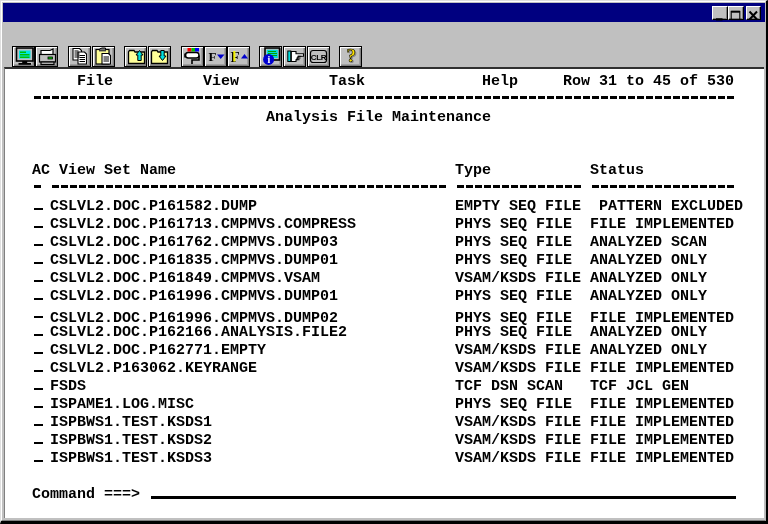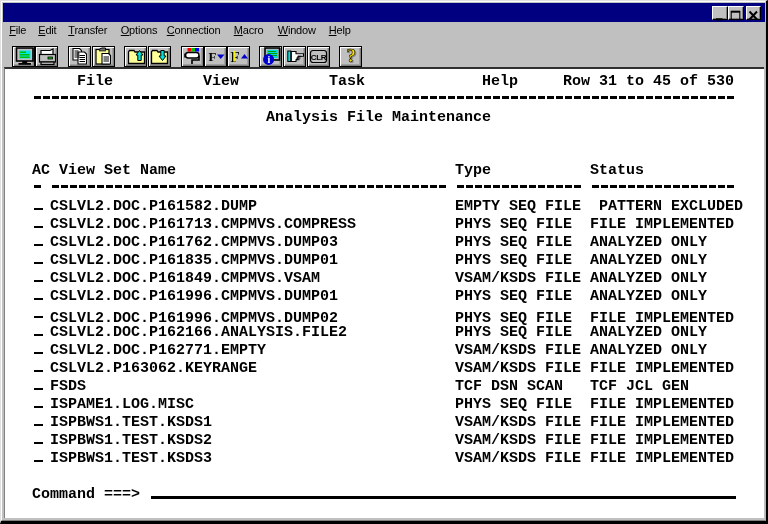--- a/index.html
+++ b/index.html
@@ -40,30 +40,20 @@
  <div class="tbtn" style="left:709.3px;"><svg width="13" height="11" viewBox="0 0 13 11">
           <rect x="3" y="8.3" width="6.5" height="2.2" fill="#000"></rect>
         </svg></div>
  <div class="tbtn" style="left:725.2px;"><svg width="13" height="11" viewBox="0 0 13 11">
           <rect x="2.2" y="1.4" width="8.6" height="8.2" fill="none" stroke="#000" stroke-width="1.1"></rect>
           <rect x="2.2" y="0.8" width="8.6" height="1.9" fill="#000"></rect>
         </svg></div>
  <div class="tbtn" style="left:743px;"><svg width="13" height="11" viewBox="0 0 13 11">
           <path d="M2.5 1.5 L10 9.5 M10 1.5 L2.5 9.5" stroke="#000" stroke-width="2"></path>
         </svg></div>
-</div>
-<div id="menubar">
- <span class="mi" style="left:5.25px"><u>F</u>ile</span>
- <span class="mi" style="left:34.25px"><u>E</u>dit</span>
- <span class="mi" style="left:64.25px"><u>T</u>ransfer</span>
- <span class="mi" style="left:116.75px"><u>O</u>ptions</span>
- <span class="mi" style="left:162.75px"><u>C</u>onnection</span>
- <span class="mi" style="left:229.75px"><u>M</u>acro</span>
- <span class="mi" style="left:273.75px"><u>W</u>indow</span>
- <span class="mi" style="left:324.75px"><u>H</u>elp</span>
 </div>
 <div id="toolbar">
 <div class="tb" style="left:9.0px">
         <svg width="21" height="19" viewBox="0 0 21 19">
 <rect x="2.5" y="1" width="16.5" height="13" fill="none" stroke="#000" stroke-width="1.6"></rect>
 <rect x="5" y="3.5" width="11.5" height="8" fill="#00e5e5"></rect>
 <rect x="6" y="4.5" width="6" height="1.5" fill="#00c000"></rect>
 <rect x="6" y="7" width="9.5" height="1.5" fill="#00c000"></rect>
 <rect x="6" y="9.5" width="9.5" height="1.5" fill="#00c000"></rect>
 <rect x="8.2" y="14" width="5" height="2" fill="#000"></rect>
@@ -158,21 +148,21 @@
 </svg>
       </div>
 </div>
 <div id="termborder"></div>
 <div id="termtext">
 <div class="tr" style="top:73px">        File          View          Task             Help     Row 31 to 45 of 530</div>
 <div class="tr" style="top:109px">                             Analysis File Maintenance</div>
 <div class="tr" style="top:162px">   AC View Set Name                               Type           Status</div>
 <div class="tr" style="top:198px">     CSLVL2.DOC.P161582.DUMP                      EMPTY SEQ FILE  PATTERN EXCLUDED</div>
 <div class="tr" style="top:216px">     CSLVL2.DOC.P161713.CMPMVS.COMPRESS           PHYS SEQ FILE  FILE IMPLEMENTED</div>
-<div class="tr" style="top:234px">     CSLVL2.DOC.P161762.CMPMVS.DUMP03             PHYS SEQ FILE  ANALYZED ONLY</div>
+<div class="tr" style="top:234px">     CSLVL2.DOC.P161762.CMPMVS.DUMP03             PHYS SEQ FILE  ANALYZED SCAN</div>
 <div class="tr" style="top:252px">     CSLVL2.DOC.P161835.CMPMVS.DUMP01             PHYS SEQ FILE  ANALYZED ONLY</div>
 <div class="tr" style="top:270px">     CSLVL2.DOC.P161849.CMPMVS.VSAM               VSAM/KSDS FILE ANALYZED ONLY</div>
 <div class="tr" style="top:288px">     CSLVL2.DOC.P161996.CMPMVS.DUMP01             PHYS SEQ FILE  ANALYZED ONLY</div>
 <div class="tr" style="top:310px">     CSLVL2.DOC.P161996.CMPMVS.DUMP02             PHYS SEQ FILE  FILE IMPLEMENTED</div>
 <div class="tr" style="top:324px">     CSLVL2.DOC.P162166.ANALYSIS.FILE2            PHYS SEQ FILE  ANALYZED ONLY</div>
 <div class="tr" style="top:342px">     CSLVL2.DOC.P162771.EMPTY                     VSAM/KSDS FILE ANALYZED ONLY</div>
 <div class="tr" style="top:360px">     CSLVL2.P163062.KEYRANGE                      VSAM/KSDS FILE FILE IMPLEMENTED</div>
 <div class="tr" style="top:378px">     FSDS                                         TCF DSN SCAN   TCF JCL GEN</div>
 <div class="tr" style="top:396px">     ISPAME1.LOG.MISC                             PHYS SEQ FILE  FILE IMPLEMENTED</div>
 <div class="tr" style="top:414px">     ISPBWS1.TEST.KSDS1                           VSAM/KSDS FILE FILE IMPLEMENTED</div>

